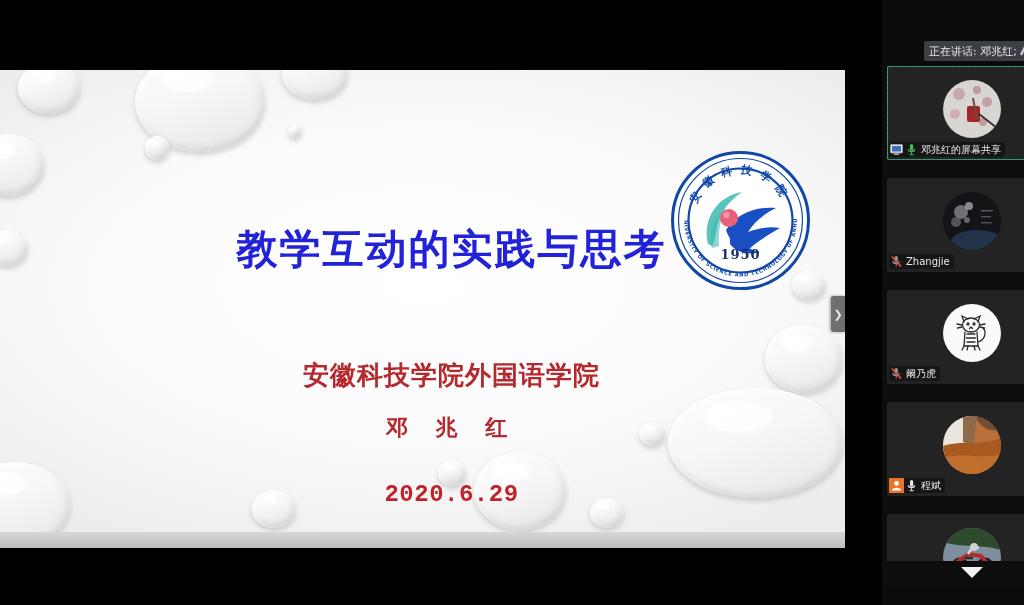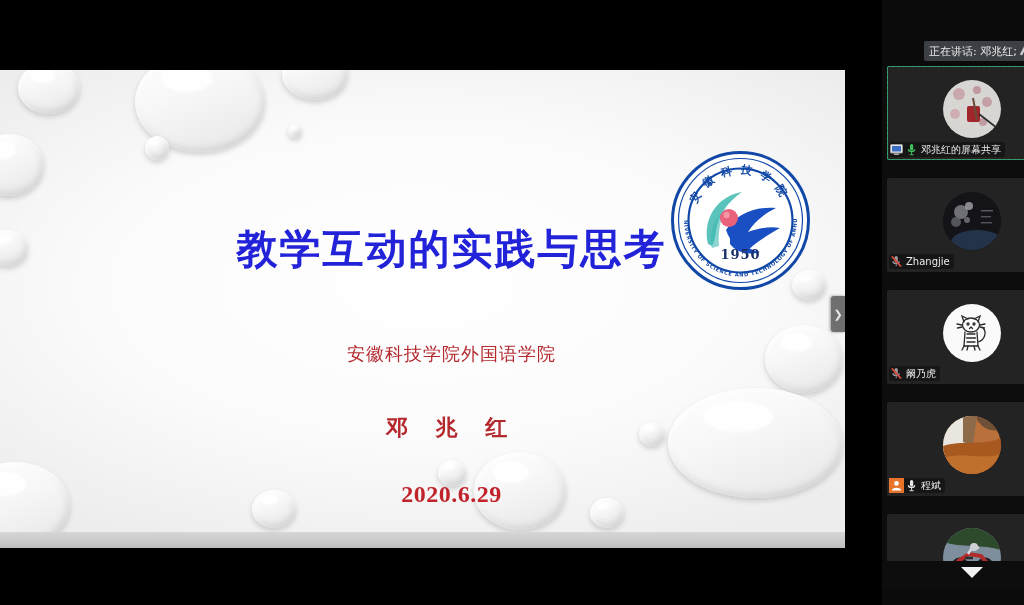--- a/index.html
+++ b/index.html
@@ -60,36 +60,36 @@
 
   .ppt-title {
     top: 152px;
     font-family: "DejaVu Sans", "Liberation Sans", sans-serif;
     font-size: 41px; font-weight: 700;
     color: #2222d8;
     letter-spacing: 2px;
     text-shadow: 0 1px 0 rgba(255,255,255,0.8);
   }
   .ppt-org {
-    top: 272px;
+    top: 288px;
     font-family: "DejaVu Serif", "Liberation Serif", serif;
-    font-size: 18px; font-weight: 400;
+    font-size: 26px; font-weight: 700;
     color: #b4282e;
     letter-spacing: 1px;
   }
   .ppt-name {
     top: 343px;
     font-family: "DejaVu Serif", "Liberation Serif", serif;
     font-size: 22px; font-weight: 700;
     color: #b4282e;
     letter-spacing: 10px;
   }
   .ppt-date {
     top: 411px;
-    font-family: Liberation Serif, serif;
+    font-family: Liberation Mono, monospace;
     font-size: 24px; font-weight: 700;
     color: #c0232a;
     letter-spacing: 0.5px;
   }
 
   
   .logo-box {
     position: absolute; left: 668px; top: 78px;
     width: 145px; height: 145px;
   }

